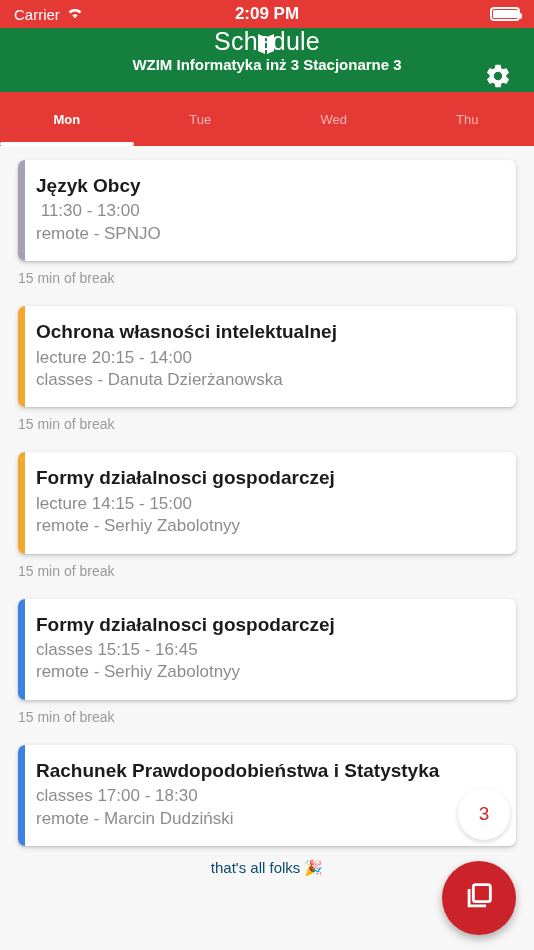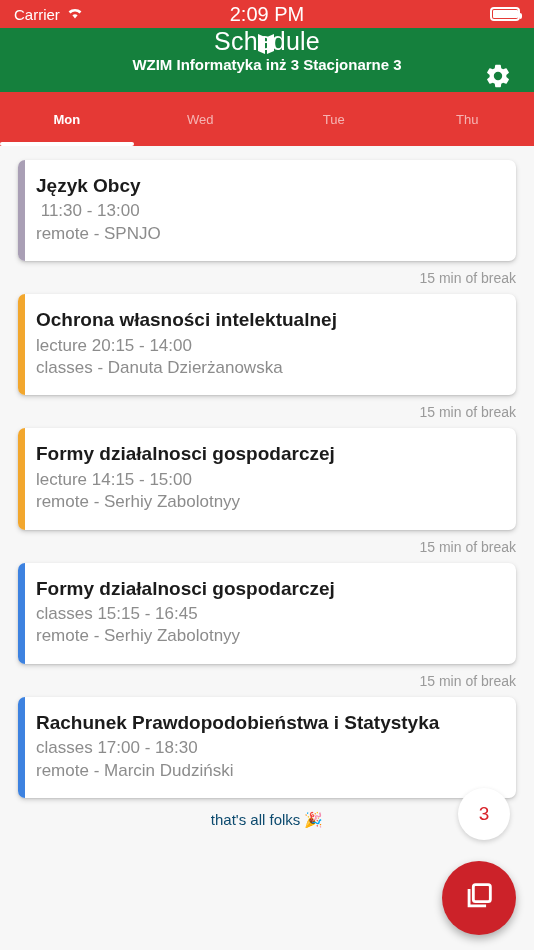--- a/index.html
+++ b/index.html
@@ -11,21 +11,21 @@
   }
   .phone { position:relative; width:534px; height:950px; background:#f7f7f7; }
 
   
   .statusbar {
     height:28px; background:#e53935; color:#fff;
     display:flex; align-items:center; padding:0 14px;
     font-size:15px; font-weight:500;
   }
   .sb-left { display:flex; align-items:center; gap:6px; }
-  .sb-center { position:absolute; left:0; right:0; text-align:center; font-size:20px; font-weight:400; pointer-events:none; }
+  .sb-center { position:absolute; left:0; right:0; text-align:center; font-size:17px; font-weight:700; pointer-events:none; }
   .sb-right { margin-left:auto; display:flex; align-items:center; z-index:2; }
   .wifi-icon { display:block; }
   .battery {
     width:30px; height:14px; border:2px solid #fff; border-radius:4px;
     position:relative; display:block;
   }
   .battery::after {
     content:""; position:absolute; right:-4px; top:4px;
     width:2px; height:6px; background:#fff; border-radius:0 2px 2px 0;
   }
@@ -68,22 +68,22 @@
     box-shadow:0 2px 5px rgba(0,0,0,.16), 0 1px 2px rgba(0,0,0,.10);
     padding:14px 16px 16px 18px; overflow:hidden;
   }
   .accent { position:absolute; left:0; top:0; bottom:0; width:7px; }
   .card-title {
     font-size:19px; color:#1b1b1b; font-weight:700;
     line-height:1.28; margin-bottom:2px; white-space:nowrap;
   }
   .card-line { font-size:17px; color:#8c8c8c; line-height:1.32; white-space:pre; }
   .break {
-    text-align:right; color:#9a9a9a; font-size:14px;
-    padding:9px 0 8px 0;
+    text-align:left; color:#9a9a9a; font-size:14px;
+    padding:9px 0 20px 0;
   }
   .endnote { text-align:center; color:#0c4a6e; font-size:15px; padding:13px 0 0 0; }
 
   
   .badge {
     position:absolute; right:24px; top:788px;
     width:52px; height:52px; border-radius:50%;
     background:#fff; color:#d8232a; font-size:19px;
     display:flex; align-items:center; justify-content:center;
     box-shadow:0 2px 5px rgba(0,0,0,.16); cursor:pointer;
@@ -134,24 +134,24 @@
         <path fill="#fff" d="M19.14 12.94a7.07 7.07 0 0 0 0-1.88l2.03-1.58a.5.5 0 0 0 .12-.62l-1.92-3.32a.5.5 0 0 0-.6-.22l-2.39.96a7.3 7.3 0 0 0-1.62-.94l-.36-2.54a.5.5 0 0 0-.5-.42h-3.84a.5.5 0 0 0-.5.42l-.36 2.54c-.58.23-1.12.55-1.62.94l-2.39-.96a.5.5 0 0 0-.6.22L2.71 8.86a.5.5 0 0 0 .12.62l2.03 1.58a7.07 7.07 0 0 0 0 1.88l-2.03 1.58a.5.5 0 0 0-.12.62l1.92 3.32c.12.22.38.3.6.22l2.39-.96c.5.39 1.04.71 1.62.94l.36 2.54c.04.24.25.42.5.42h3.84c.25 0 .46-.18.5-.42l.36-2.54c.58-.23 1.12-.55 1.62-.94l2.39.96c.22.08.48 0 .6-.22l1.92-3.32a.5.5 0 0 0-.12-.62l-2.03-1.58zM12 15.6A3.6 3.6 0 1 1 12 8.4a3.6 3.6 0 0 1 0 7.2z"></path>
       </svg>
     </div>
   </div>
 
   <div class="tabs">
     <div class="tab active">
         <span>Mon</span>
       </div>
     <div class="tab">
+        <span>Tue</span>
+      </div>
+    <div class="tab">
         <span>Wed</span>
-      </div>
-    <div class="tab">
-        <span>Tue</span>
       </div>
     <div class="tab">
         <span>Thu</span>
       </div>
     <div class="tab-indicator"></div>
   </div>
 
   <div class="list">
 
     <div class="card">

